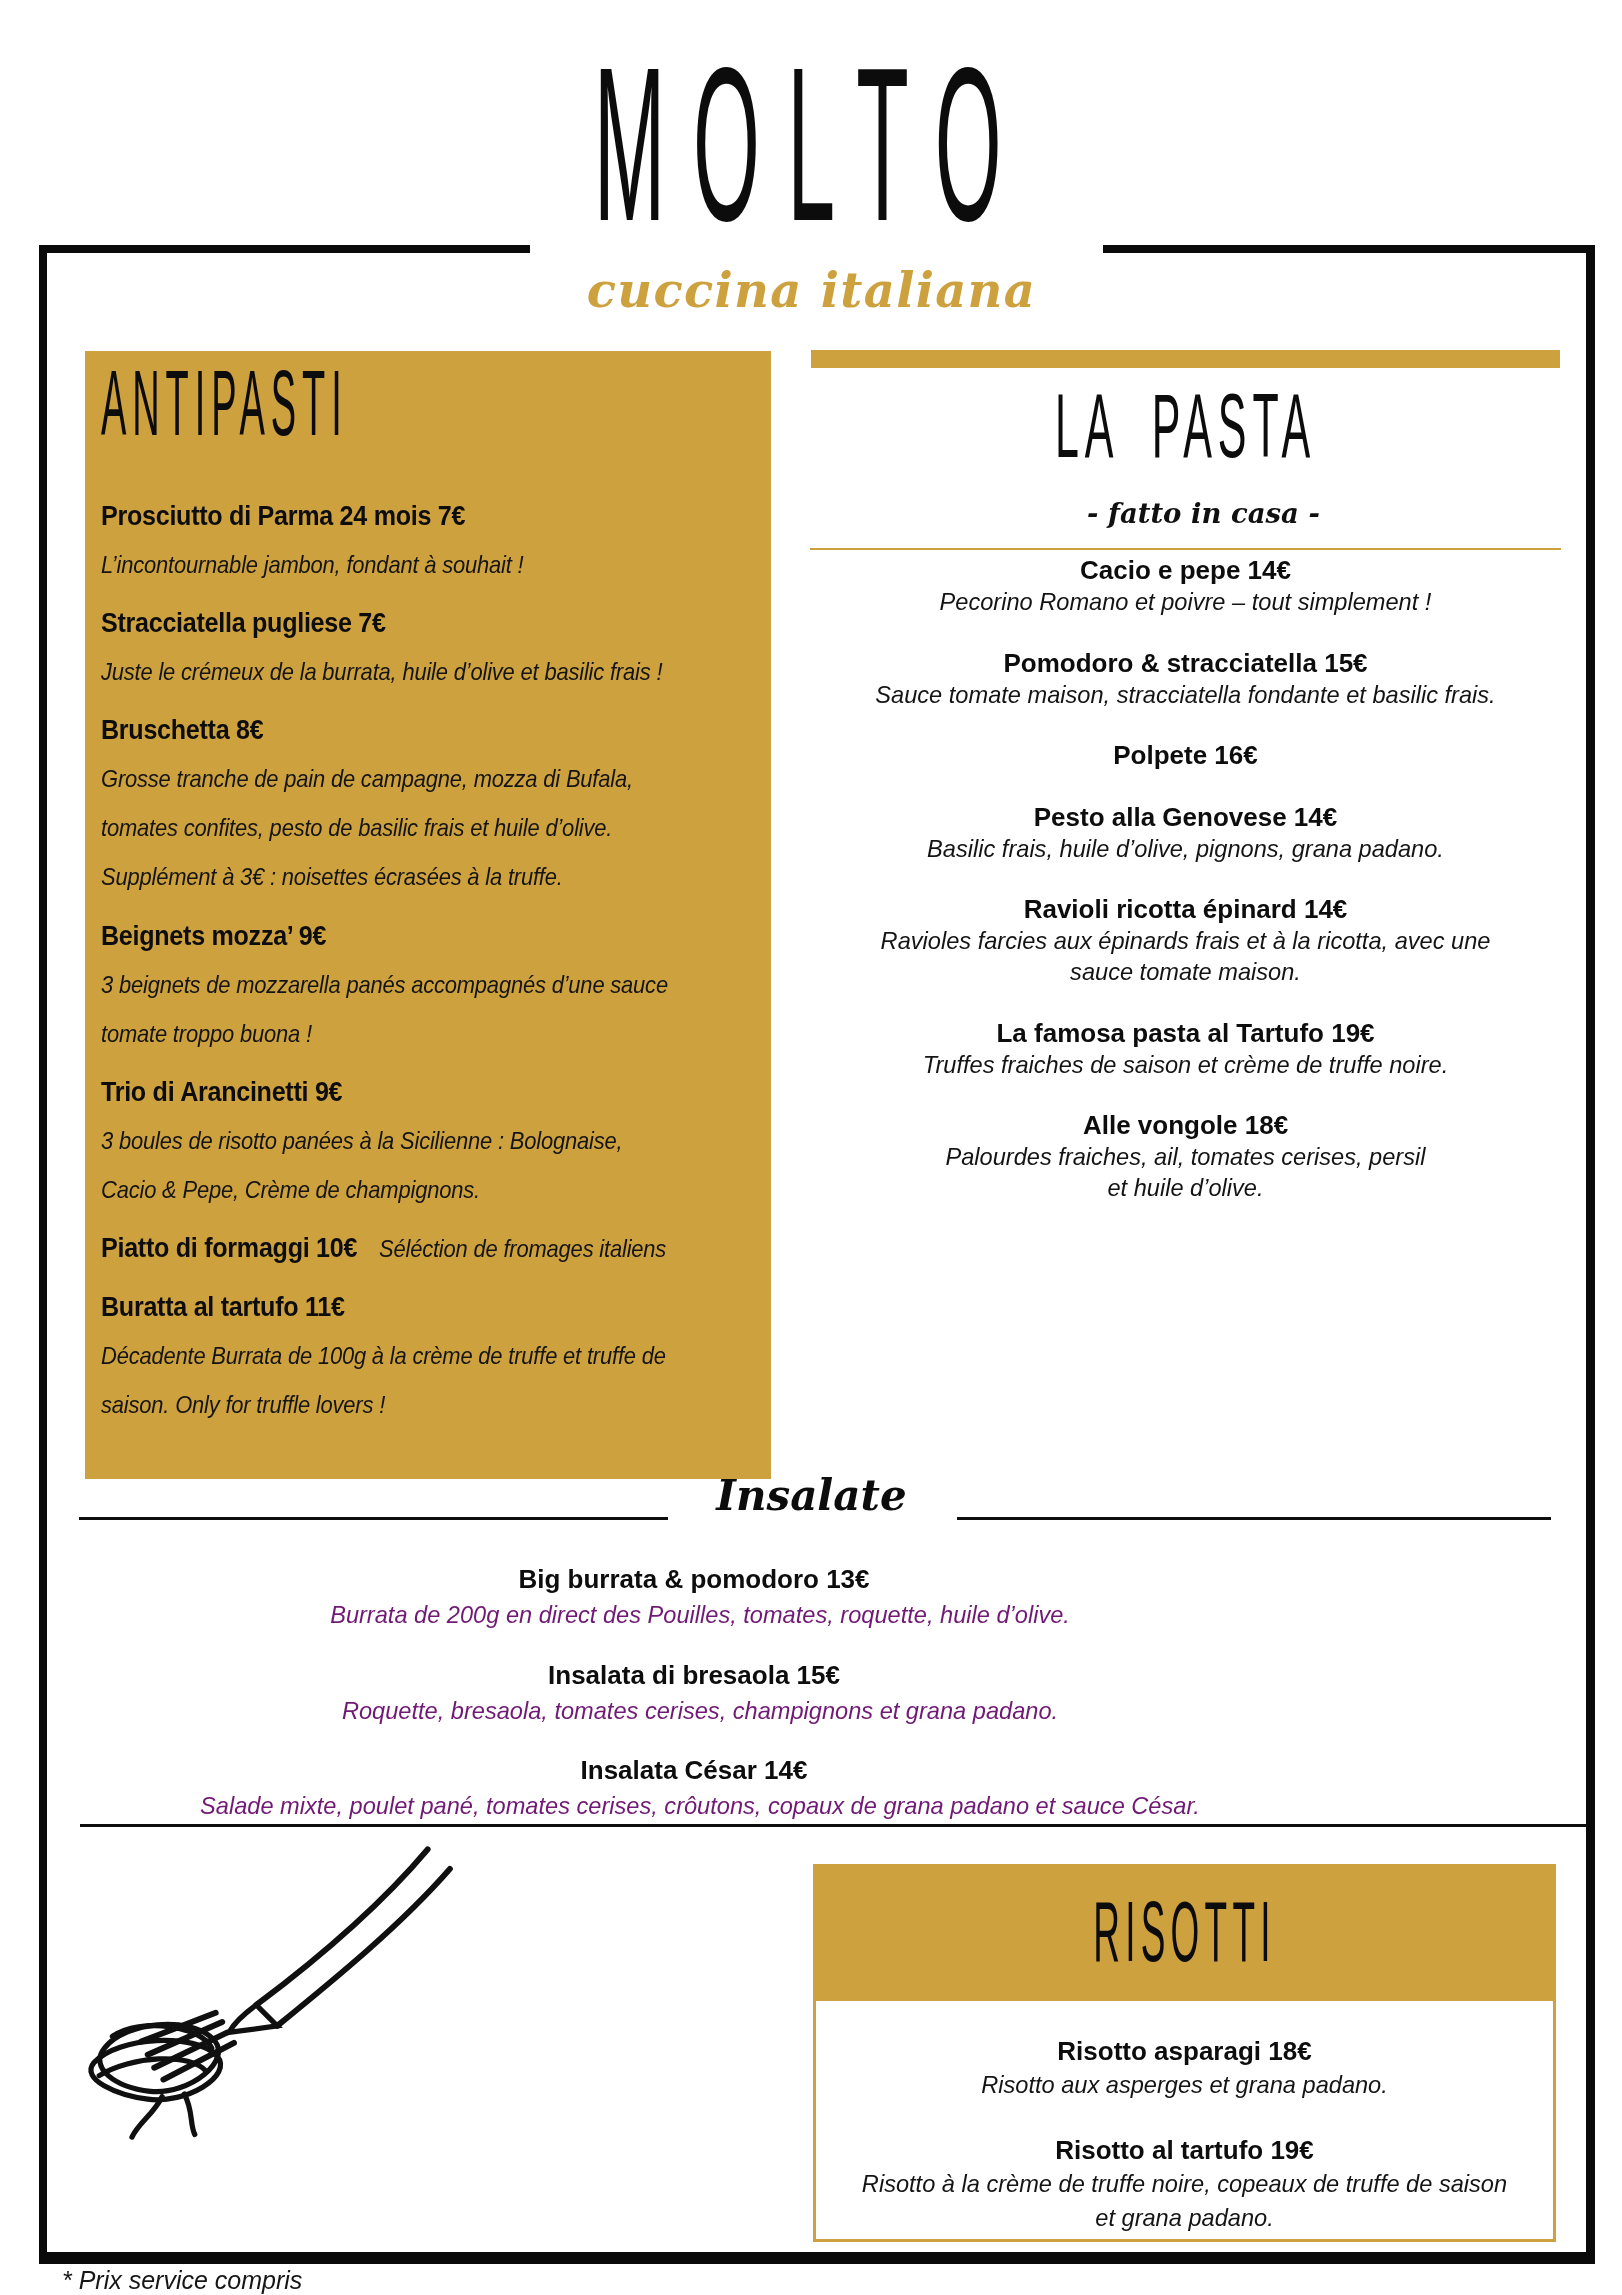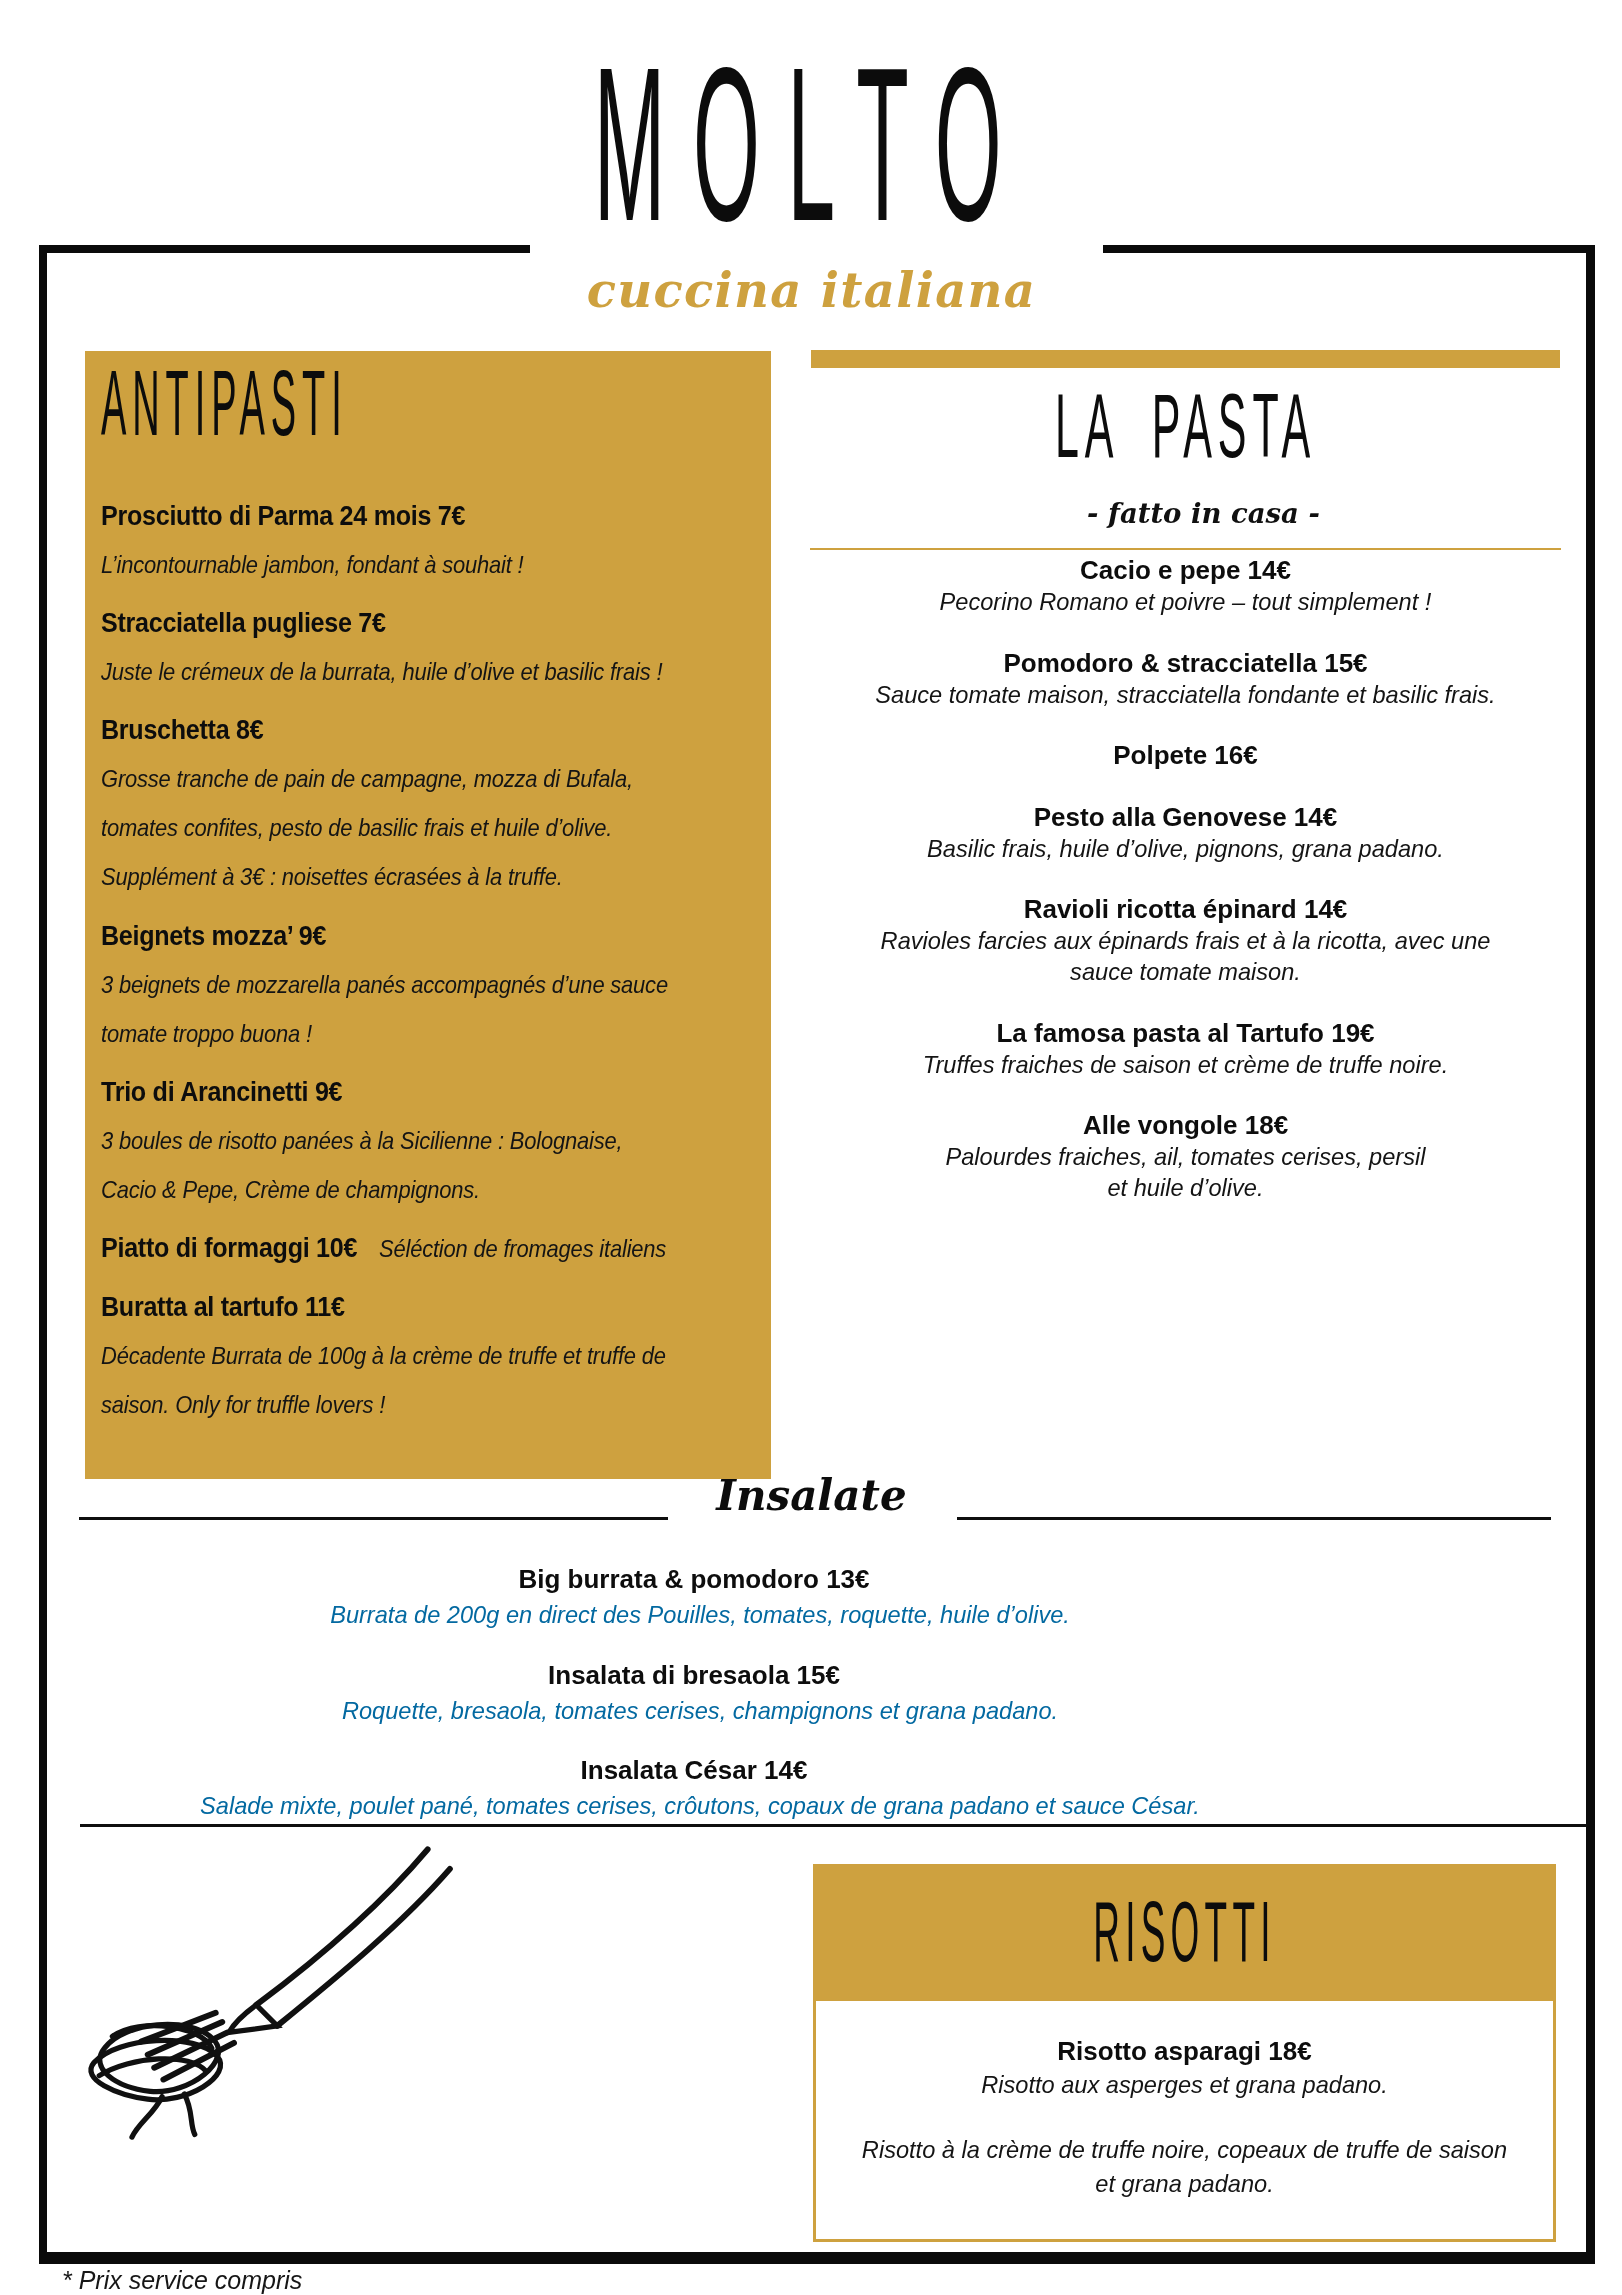--- a/index.html
+++ b/index.html
@@ -49,21 +49,21 @@
 
   
   .rule-black { position:absolute; height:2.6px; background:#0e0e0e; }
   #insalate-rule-left  { left:79px;  top:1517px; width:589px; }
   #insalate-rule-right { left:957px; top:1517px; width:594px; }
   #insalate-title { position:absolute; left:0; top:1471px; width:1623px; text-align:center;
     font-family:"DejaVu Serif", serif; font-style:italic; font-weight:bold; font-size:42px; color:#0c0c0c; }
   #insalate-list { position:absolute; left:0; top:1561px; width:1388px; text-align:center; }
   .s-item { margin-bottom:23.6px; }
   .s-item .item-name { font-size:26px; font-weight:bold; line-height:36px; color:#0d0d0d; }
-  .s-item .item-desc { font-size:23.6px; font-style:italic; line-height:36px; color:#0369a1; white-space:pre-line;padding-left:12px; }
+  .s-item .item-desc { font-size:23.6px; font-style:italic; line-height:36px; color:#701a75; white-space:pre-line;padding-left:12px; }
 
   
   #section-divider { left:80px; top:1824px; width:1507px; }
   #fork-illustration { position:absolute; left:26px; top:1832px; width:471px; height:308px; }
   #tagline { position:absolute; left:118px; top:2034px; width:707px; text-align:center;
     font-family:"DejaVu Serif", serif; font-style:italic; font-weight:bold; font-size:50px; color:#0c0c0c; }
 
   
   #risotti-box { position:absolute; left:813px; top:1864px; width:743px; height:378px;
     background:#fff; border:3.3px solid #CEA13F; }
@@ -222,20 +222,21 @@
   <div id="risotti-head"></div>
   <div id="risotti-title">
     <span class="deco">RISOTTI</span>
   </div>
   <div id="risotti-list">
     <div class="r-item">
       <div class="item-name">Risotto asparagi 18€</div>
       <div class="item-desc">Risotto aux asperges et grana padano.</div>
     </div>
     <div class="r-item">
+      <div class="item-name">Risotto al tartufo 19€</div>
       <div class="item-desc">Risotto à la crème de truffe noire, copeaux de truffe de saison
 et grana padano.</div>
     </div>
   </div>
 
   <div id="footnote">* Prix service compris</div>
 
 </div>
 
 

